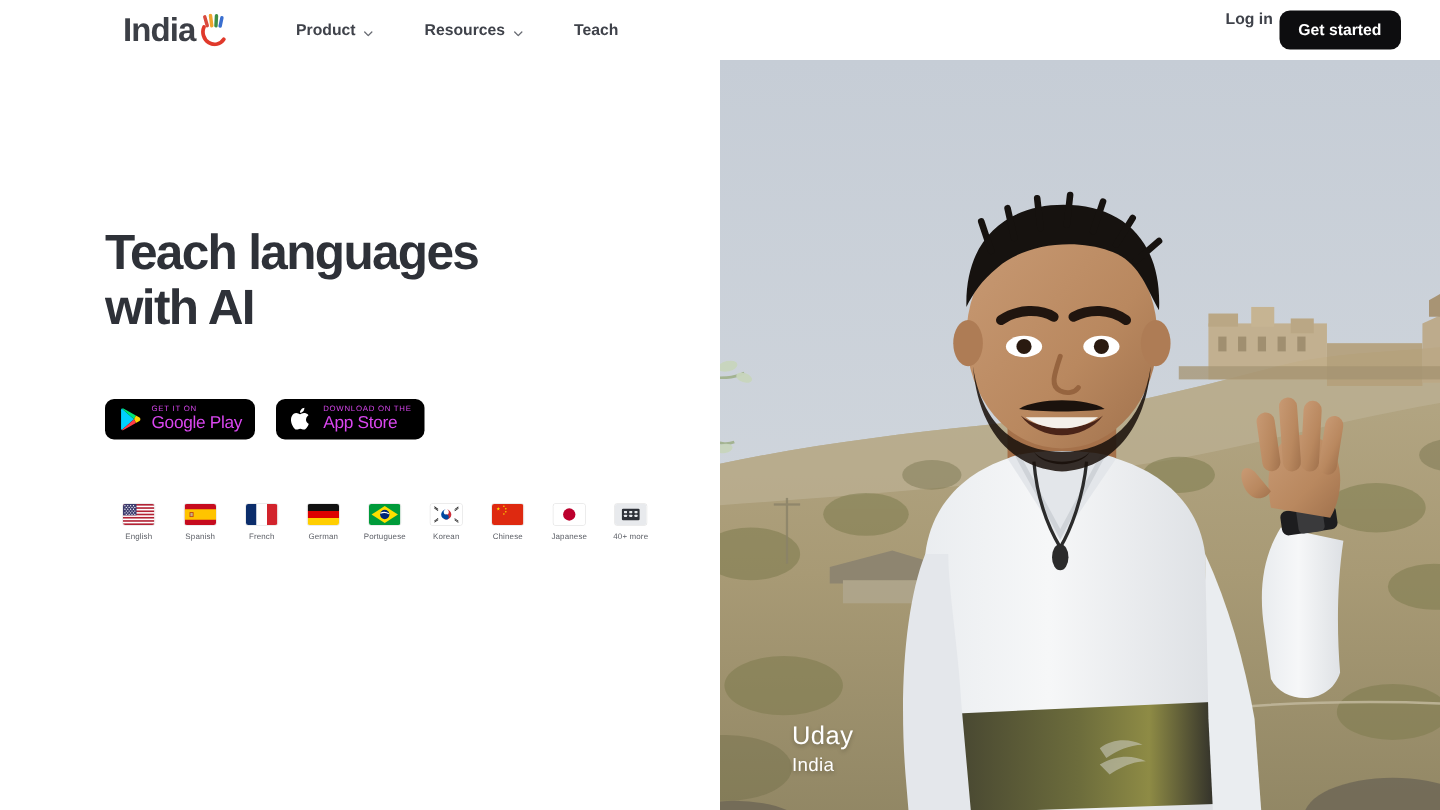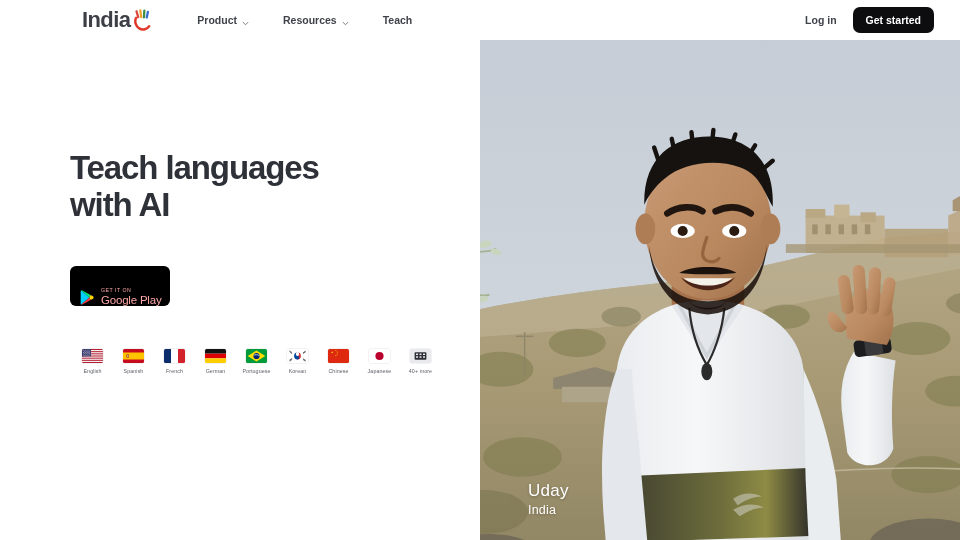--- a/index.html
+++ b/index.html
@@ -24,43 +24,43 @@
   }
   .brand-mark { width:20px; height:22px; position:relative; display:block; }
 
   .nav-links { display:flex; align-items:center; margin-left:44px; gap:34px; }
   .nav-link {
     display:flex; align-items:center; gap:5px;
     font-size:10.5px; font-weight:600; color:#3f424a; cursor:pointer; white-space:nowrap;
   }
   .chev { width:7px; height:7px; display:block; }
 
-  .nav-right { margin-left:auto; margin-right:26px; display:flex; align-items:center; gap:16px; }
+  .nav-right { margin-left:auto; margin-right:26px; display:flex; gap:4px; }
   .login {
     font-size:10.5px; font-weight:600; color:#3f424a; cursor:pointer;
   }
   .cta {
     background:#0d0d0f; color:#fff; border:none;
     font-family:"Liberation Sans", sans-serif;
     font-size:10.5px; font-weight:700;
     padding:7px 13px; border-radius:7px; cursor:pointer; white-space:nowrap;
   }
 
   
   .hero-left { position:absolute; left:70px; top:150px; width:380px; }
   .headline {
     font-size:33px; font-weight:800; line-height:1.11;
     letter-spacing:-1.1px; color:#2e3138; white-space:pre-line;
   }
 
   .badges { display:flex; gap:14px; margin-top:43px; }
   .badge {
-    background:#000; border-radius:6px; height:40px;
-    display:flex; align-items:flex-end; gap:6px;
-    padding:0 9px; cursor:pointer; color:#fca5a5;
+    background:#000; border-radius:6px; height:27px;
+    display:flex; align-items:center; gap:6px;
+    padding:0 9px; cursor:pointer; color:#d946ef;
   }
   .badge .glyph { width:16px; height:17px; flex:0 0 auto; display:block; }
   .badge .txt { display:flex; flex-direction:column; justify-content:center; line-height:1; }
   .badge .small {
     font-size:5.2px; letter-spacing:0.5px; text-transform:uppercase;
     margin-bottom:1.5px; font-weight:400;
   }
   .badge .big { font-size:11.5px; font-weight:500; letter-spacing:-0.2px; }
 
   
@@ -155,20 +155,32 @@
             <path d="M11.6 6.0 L14.0 7.3 C14.8 7.8 14.8 9.2 14.0 9.7 L11.6 11.0 L10.4 8.5 Z" fill="#ffd600"></path>
             <path d="M10.4 8.5 L11.6 11.0 L3.3 15.6 C2.9 15.8 2.5 15.8 2.2 15.6 Z" fill="#ff3d47"></path>
           </svg>
         </span>
         <span class="txt">
           <span class="small">GET IT ON</span>
           <span class="big">Google Play</span>
         </span>
       </div>
 
+      <div class="badge">
+        <span class="glyph">
+          <svg viewBox="0 0 16 17">
+            <path d="M11.0 8.9 C11.0 6.9 12.6 6.0 12.7 5.9 C11.8 4.6 10.4 4.4 9.9 4.4 C8.7 4.3 7.6 5.1 7.0 5.1 C6.4 5.1 5.5 4.4 4.5 4.4 C3.3 4.5 2.2 5.2 1.6 6.3 C0.3 8.5 1.3 11.8 2.5 13.6 C3.1 14.5 3.8 15.5 4.8 15.4 C5.7 15.4 6.1 14.8 7.2 14.8 C8.3 14.8 8.6 15.4 9.6 15.4 C10.6 15.4 11.2 14.5 11.8 13.6 C12.5 12.6 12.8 11.6 12.8 11.6 C12.8 11.5 11.0 10.8 11.0 8.9Z" fill="#fff"></path>
+            <path d="M9.2 3.2 C9.7 2.6 10.0 1.7 9.9 0.9 C9.2 0.9 8.3 1.4 7.8 2.0 C7.3 2.5 6.9 3.4 7.0 4.2 C7.8 4.3 8.7 3.8 9.2 3.2Z" fill="#fff"></path>
+          </svg>
+        </span>
+        <span class="txt">
+          <span class="small">Download on the</span>
+          <span class="big">App Store</span>
+        </span>
+      </div>
     </div>
 
     <div class="flags">
 
       <div class="flag-item">
         <span class="flag">
           <svg viewBox="0 0 21 14" preserveAspectRatio="none">
             <rect width="21" height="14" fill="#fff"></rect>
             <g fill="#b22234">
               <rect y="0" width="21" height="1.08"></rect>

